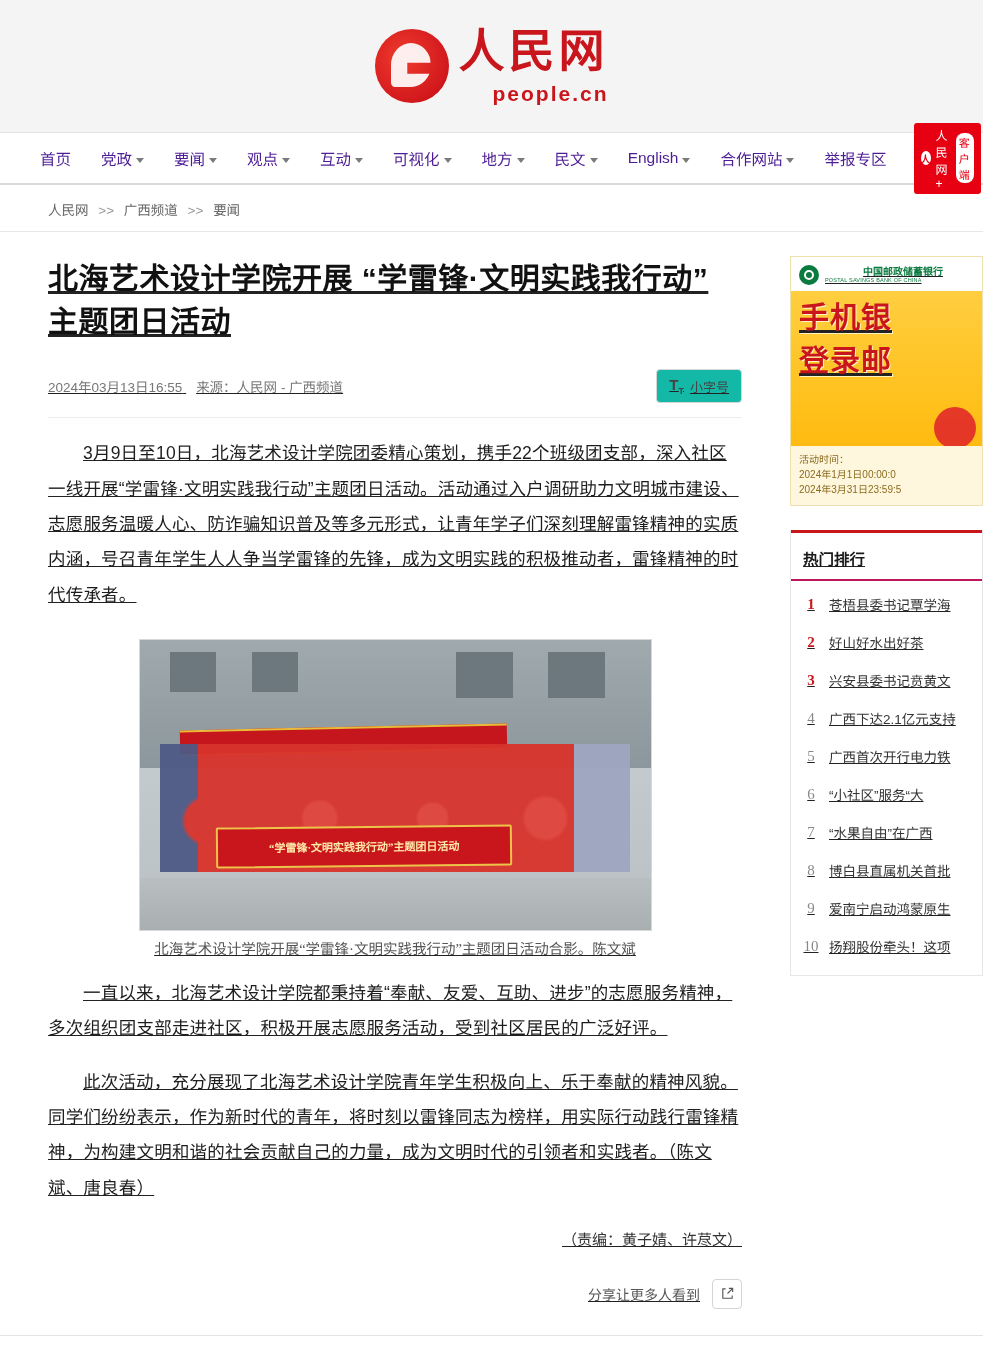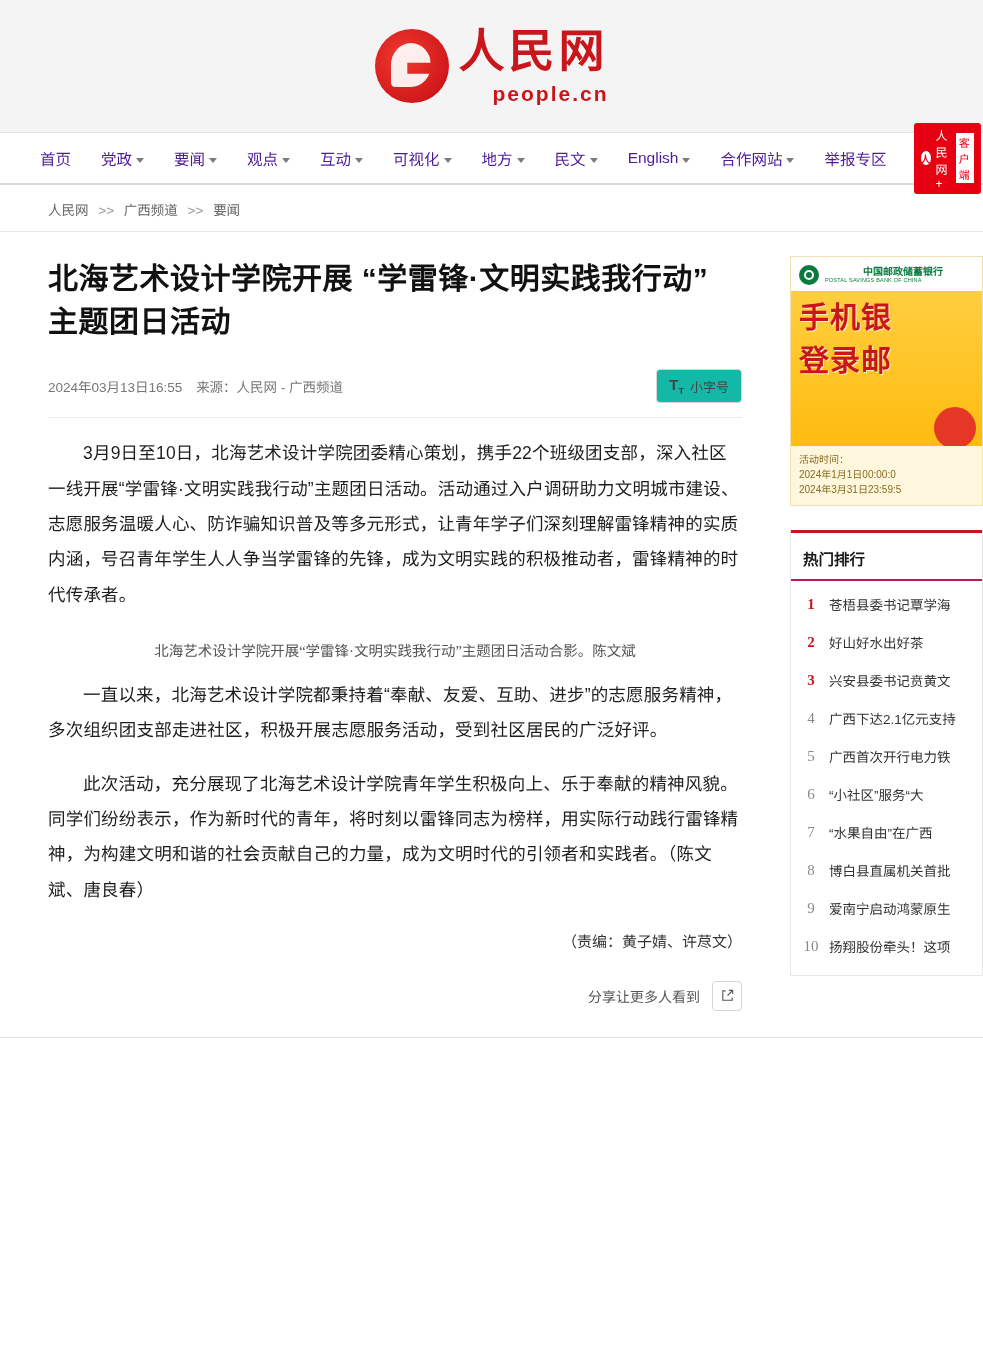--- a/index.html
+++ b/index.html
@@ -66,30 +66,30 @@
   }
   .nav-badge {
     display: flex; align-items: center; gap: 5px;
     background: #e60012; color: #fff; border-radius: 3px;
     padding: 3px 7px; font-size: 12px; margin-left: 12px;
   }
   .nav-badge .b-dot {
     width: 14px; height: 14px; border-radius: 50%; background: #fff; color: #e60012;
     font-size: 10px; display: flex; align-items: center; justify-content: center; font-weight: 700;
   }
-  .nav-badge .b-tag { background:#fff; color:#e60012; border-radius:0; padding:1px 3px; font-size:11px;}
+  .nav-badge .b-tag { background:#fff; color:#e60012; border-radius:8px; padding:1px 3px; font-size:11px;}
   .hamburger { margin-left: auto; display: flex; flex-direction: column; gap: 4px; cursor: pointer; padding: 6px; }
 
   
   .crumb-wrap { padding: 14px 48px 12px; font-size: 13.5px; color: #666; border-bottom: 1px solid #e8e8e8; }
   .crumb a { color: #666; text-decoration: none; }
   .crumb .sep { margin: 0 6px; color: #999; }
 
   
-  .page { display: flex; padding: 0 0 0 0; }
+  .page { display: flex; padding: 0 0 0 0; text-decoration: underline; }
   .main { width: 790px; padding: 26px 48px 0 48px; }
   .side { width: 193px; padding-top: 24px; }
 
   h1.title {
     font-family: "Liberation Sans", sans-serif;
     font-size: 30px; line-height: 1.42; font-weight: 700; color: #111;
     margin: 0 0 26px 0; letter-spacing: .5px;
   }
   .meta-row {
     display: flex; align-items: center; justify-content: space-between;
@@ -279,20 +279,31 @@
       </div>
       <div class="fontsize-btn">
         <span class="tt">T<sub>T</sub></span>
         <span>小字号</span>
       </div>
     </div>
 
     <p class="body">3月9日至10日，北海艺术设计学院团委精心策划，携手22个班级团支部，深入社区一线开展“学雷锋·文明实践我行动”主题团日活动。活动通过入户调研助力文明城市建设、志愿服务温暖人心、防诈骗知识普及等多元形式，让青年学子们深刻理解雷锋精神的实质内涵，号召青年学生人人争当学雷锋的先锋，成为文明实践的积极推动者，雷锋精神的时代传承者。</p>
 
     <div class="figure">
+      <div class="photo">
+        <div class="bld"></div>
+        <div class="win" style="left:6%;top:4%;width:9%;height:14%"></div>
+        <div class="win" style="left:22%;top:4%;width:9%;height:14%"></div>
+        <div class="win" style="left:62%;top:4%;width:11%;height:16%"></div>
+        <div class="win" style="left:80%;top:4%;width:11%;height:16%"></div>
+        <div class="banner-top"></div>
+        <div class="crowd"></div>
+        <div class="banner-main">“学雷锋·文明实践我行动”主题团日活动</div>
+        <div class="ground"></div>
+      </div>
       <div class="caption">北海艺术设计学院开展“学雷锋·文明实践我行动”主题团日活动合影。陈文斌</div>
     </div>
 
     <p class="body">一直以来，北海艺术设计学院都秉持着“奉献、友爱、互助、进步”的志愿服务精神，多次组织团支部走进社区，积极开展志愿服务活动，受到社区居民的广泛好评。</p>
     <p class="body">此次活动，充分展现了北海艺术设计学院青年学生积极向上、乐于奉献的精神风貌。同学们纷纷表示，作为新时代的青年，将时刻以雷锋同志为榜样，用实际行动践行雷锋精神，为构建文明和谐的社会贡献自己的力量，成为文明时代的引领者和实践者。（陈文斌、唐良春）</p>
 
     <div class="editor">（责编：黄子婧、许荩文）</div>
 
     <div class="share-row">
       <span>分享让更多人看到</span>

